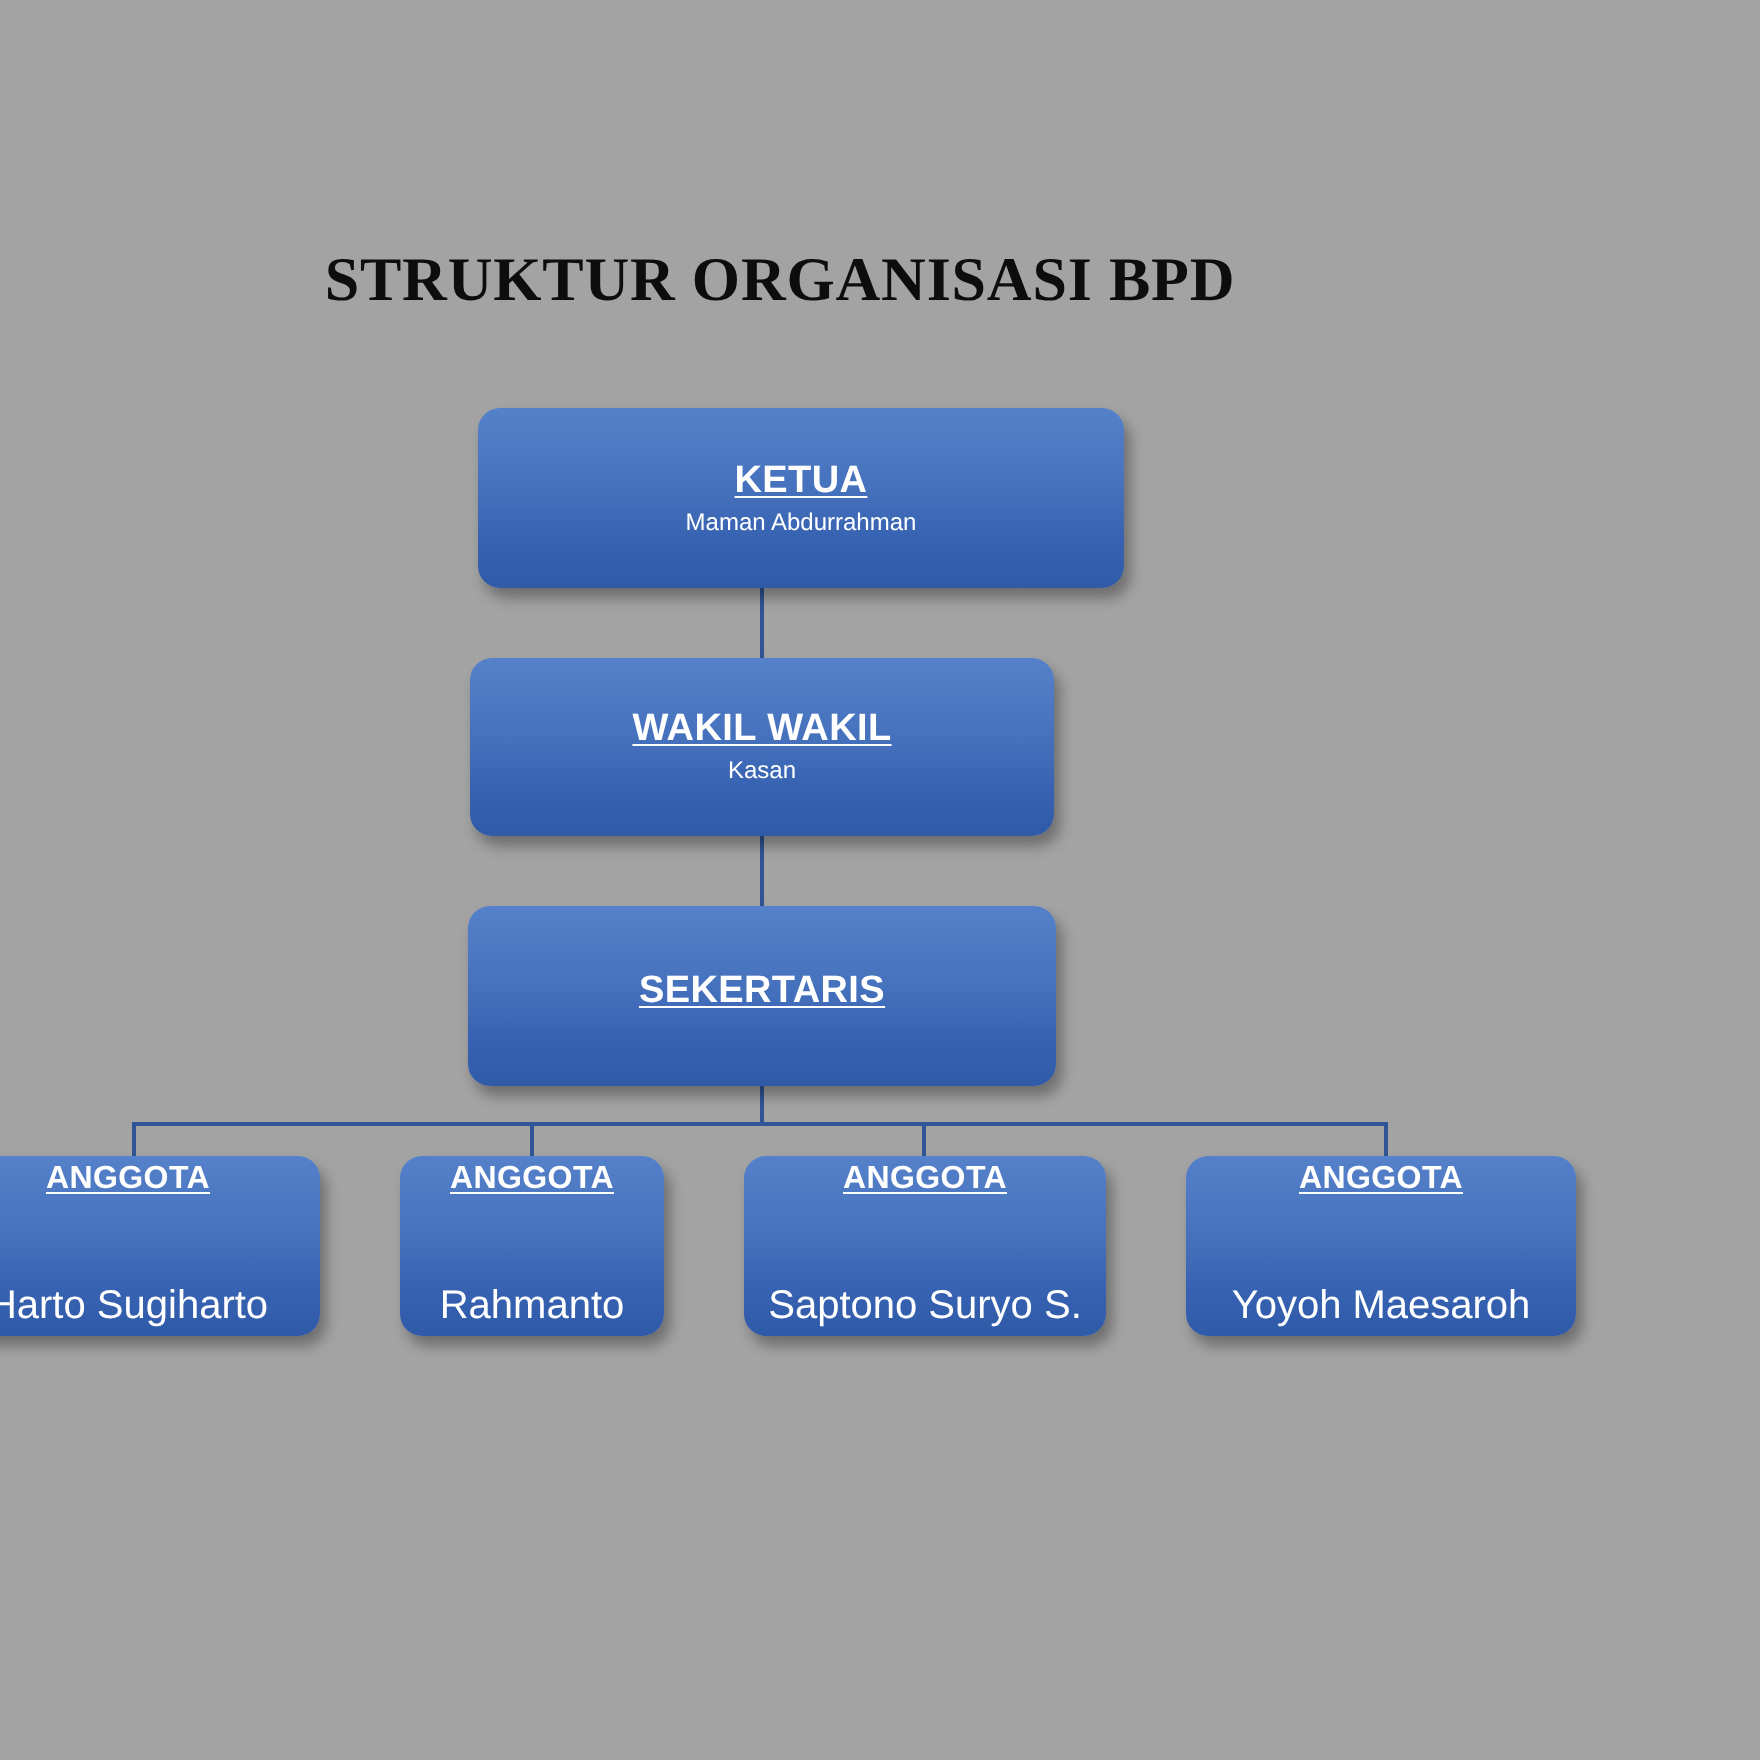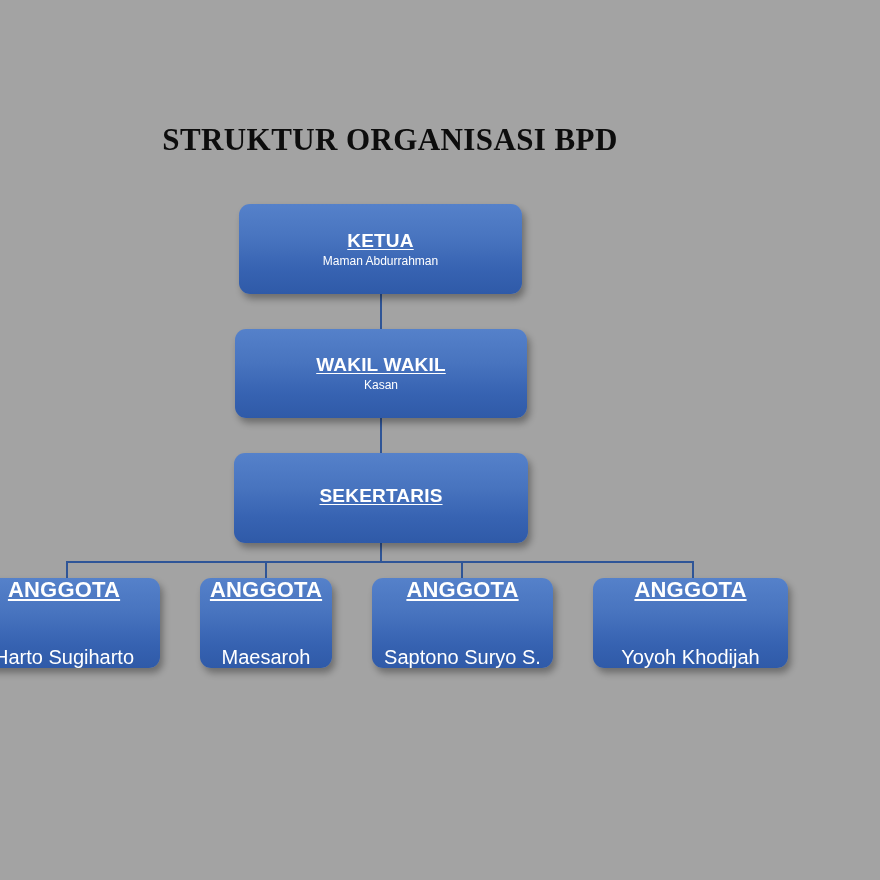--- a/index.html
+++ b/index.html
@@ -64,25 +64,25 @@
   }
   .node .person {
     white-space: nowrap;
   }
 
   
   .node-lg .role   { font-size: 19px; margin-bottom: 3px; }
   .node-lg .person { font-size: 12px; }
 
   
-  .node-sm .role   { font-size: 22px; margin-bottom: 3px; }
+  .node-sm .role   { font-size: 16px; margin-bottom: 3px; }
   .node-sm .person { font-size: 20px; margin-top: 40px; }
 
   
-  #node-ketua      { left: 239px; top: 204px; width: 283px; height: 90px; }
+  #node-ketua      { left: 239px; top: 204px; width: 323px; height: 90px; }
   #node-wakil      { left: 235px; top: 329px; width: 292px; height: 89px; }
   #node-sekertaris { left: 234px; top: 453px; width: 294px; height: 90px; }
 
   #node-anggota-0  { left: -32px; top: 578px; width: 192px; height: 90px; }
   #node-anggota-1  { left: 200px; top: 578px; width: 132px; height: 90px; }
   #node-anggota-2  { left: 372px; top: 578px; width: 181px; height: 90px; }
   #node-anggota-3  { left: 593px; top: 578px; width: 195px; height: 90px; }
 
   
   #conn-ketua-wakil      { left: 380px; top: 294px;  height: 36px; }
@@ -124,26 +124,26 @@
     <div class="role">SEKERTARIS</div>
   </div>
 
   <div class="node node-sm" id="node-anggota-0">
     <div class="role">ANGGOTA</div>
     <div class="person">Harto Sugiharto</div>
   </div>
 
   <div class="node node-sm" id="node-anggota-1">
     <div class="role">ANGGOTA</div>
-    <div class="person">Maesaroh</div>
+    <div class="person">Rahmanto</div>
   </div>
 
   <div class="node node-sm" id="node-anggota-2">
     <div class="role">ANGGOTA</div>
     <div class="person">Saptono Suryo S.</div>
   </div>
 
   <div class="node node-sm" id="node-anggota-3">
     <div class="role">ANGGOTA</div>
-    <div class="person">Yoyoh Khodijah</div>
+    <div class="person">Yoyoh Maesaroh</div>
   </div>
 
 </div>
 
 </body></html>

